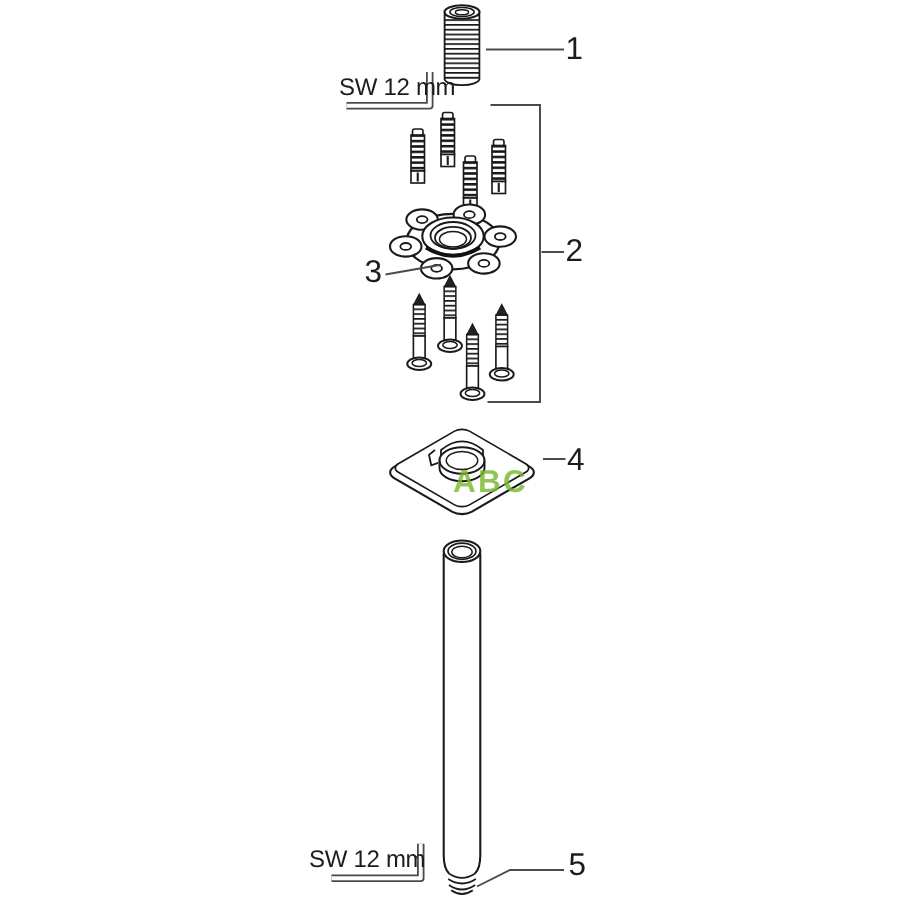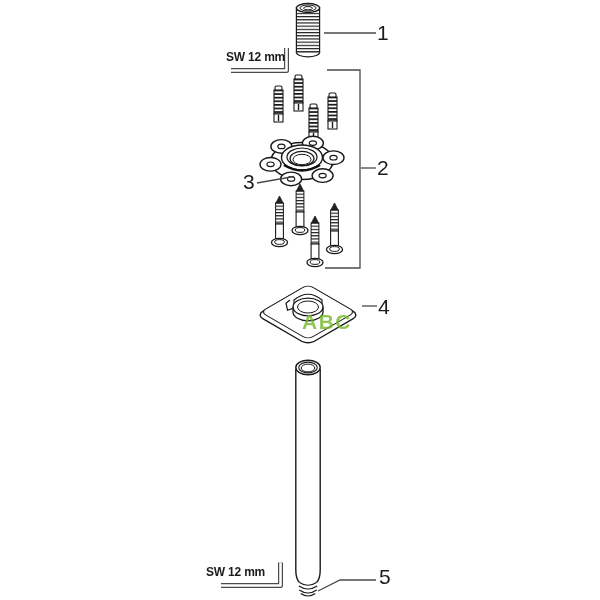--- a/index.html
+++ b/index.html
@@ -6,22 +6,22 @@
   .canvas{
     position:relative;width:600px;height:600px;background:#ffffff;
     font-family:"Liberation Sans",sans-serif;overflow:hidden;
   }
   .canvas svg{position:absolute;left:0;top:0;}
   .callout{
     position:absolute;font-size:21px;font-weight:400;color:#1c1c1c;
     line-height:1;white-space:nowrap;
   }
   .sw-label{
-    position:absolute;font-size:12px;color:#1c1c1c;line-height:1;
-    white-space:nowrap;letter-spacing:-0.2px;font-weight:bold;
+    position:absolute;font-size:16px;color:#1c1c1c;line-height:1;
+    white-space:nowrap;letter-spacing:-0.2px;
   }
   .watermark{
     position:absolute;left:302px;top:311px;font-size:21px;font-weight:bold;
     color:#76b82a;opacity:0.8;letter-spacing:1.5px;line-height:1;
   }
 </style>
 </head>
 <body>
 
 <div class="canvas">

